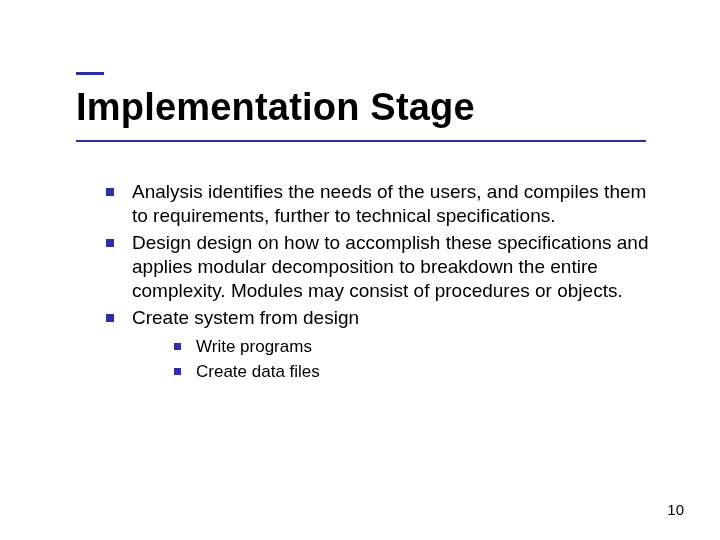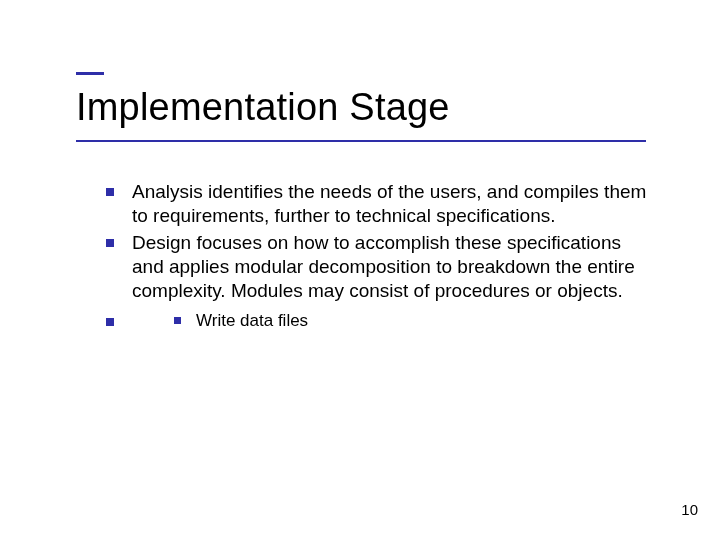--- a/index.html
+++ b/index.html
@@ -35,21 +35,21 @@
   .rule {
     position: absolute;
     left: 76px;
     top: 140px;
     width: 570px;
     height: 2px;
     background: #2e2ea8;
   }
   .title {
     font-size: 38px;
-    font-weight: 400;
+    font-weight: 700;
     letter-spacing: 0.2px;
     color: #000;
     white-space: nowrap;
   }
   .body {
     position: absolute;
     left: 104px;
     top: 180px;
     width: 552px;
   }
@@ -90,21 +90,21 @@
     content: "";
     position: absolute;
     left: 2px;
     top: 7px;
     width: 7px;
     height: 7px;
     background: #2e2ea8;
   }
   .pagenum {
     position: absolute;
-    right: 22px;
+    right: 36px;
     bottom: 22px;
     font-size: 15px;
     color: #000;
   }
 </style>
 </head>
 <body>
 
 <div class="slide">
 
@@ -115,26 +115,30 @@
   </div>
 
   <div class="rule"></div>
 
   <div class="body">
     <ul class="level1">
       <li>
         <span>Analysis identifies the needs of the users, and compiles them to requirements, further to technical specifications.</span>
       </li>
       <li>
-        <span>Design focuses on how to accomplish these specifications and applies modular decomposition to breakdown the entire complexity. Modules may consist of procedures or objects.</span>
+        <span>Design design on how to accomplish these specifications and applies modular decomposition to breakdown the entire complexity. Modules may consist of procedures or objects.</span>
       </li>
       <li>
+        <span>Create system from design</span>
         <ul class="level2">
           <li>
-            <span>Write data files</span>
+            <span>Write programs</span>
+          </li>
+          <li>
+            <span>Create data files</span>
           </li>
         </ul>
       </li>
     </ul>
   </div>
 
   <div class="pagenum">10</div>
 
 </div>
 

